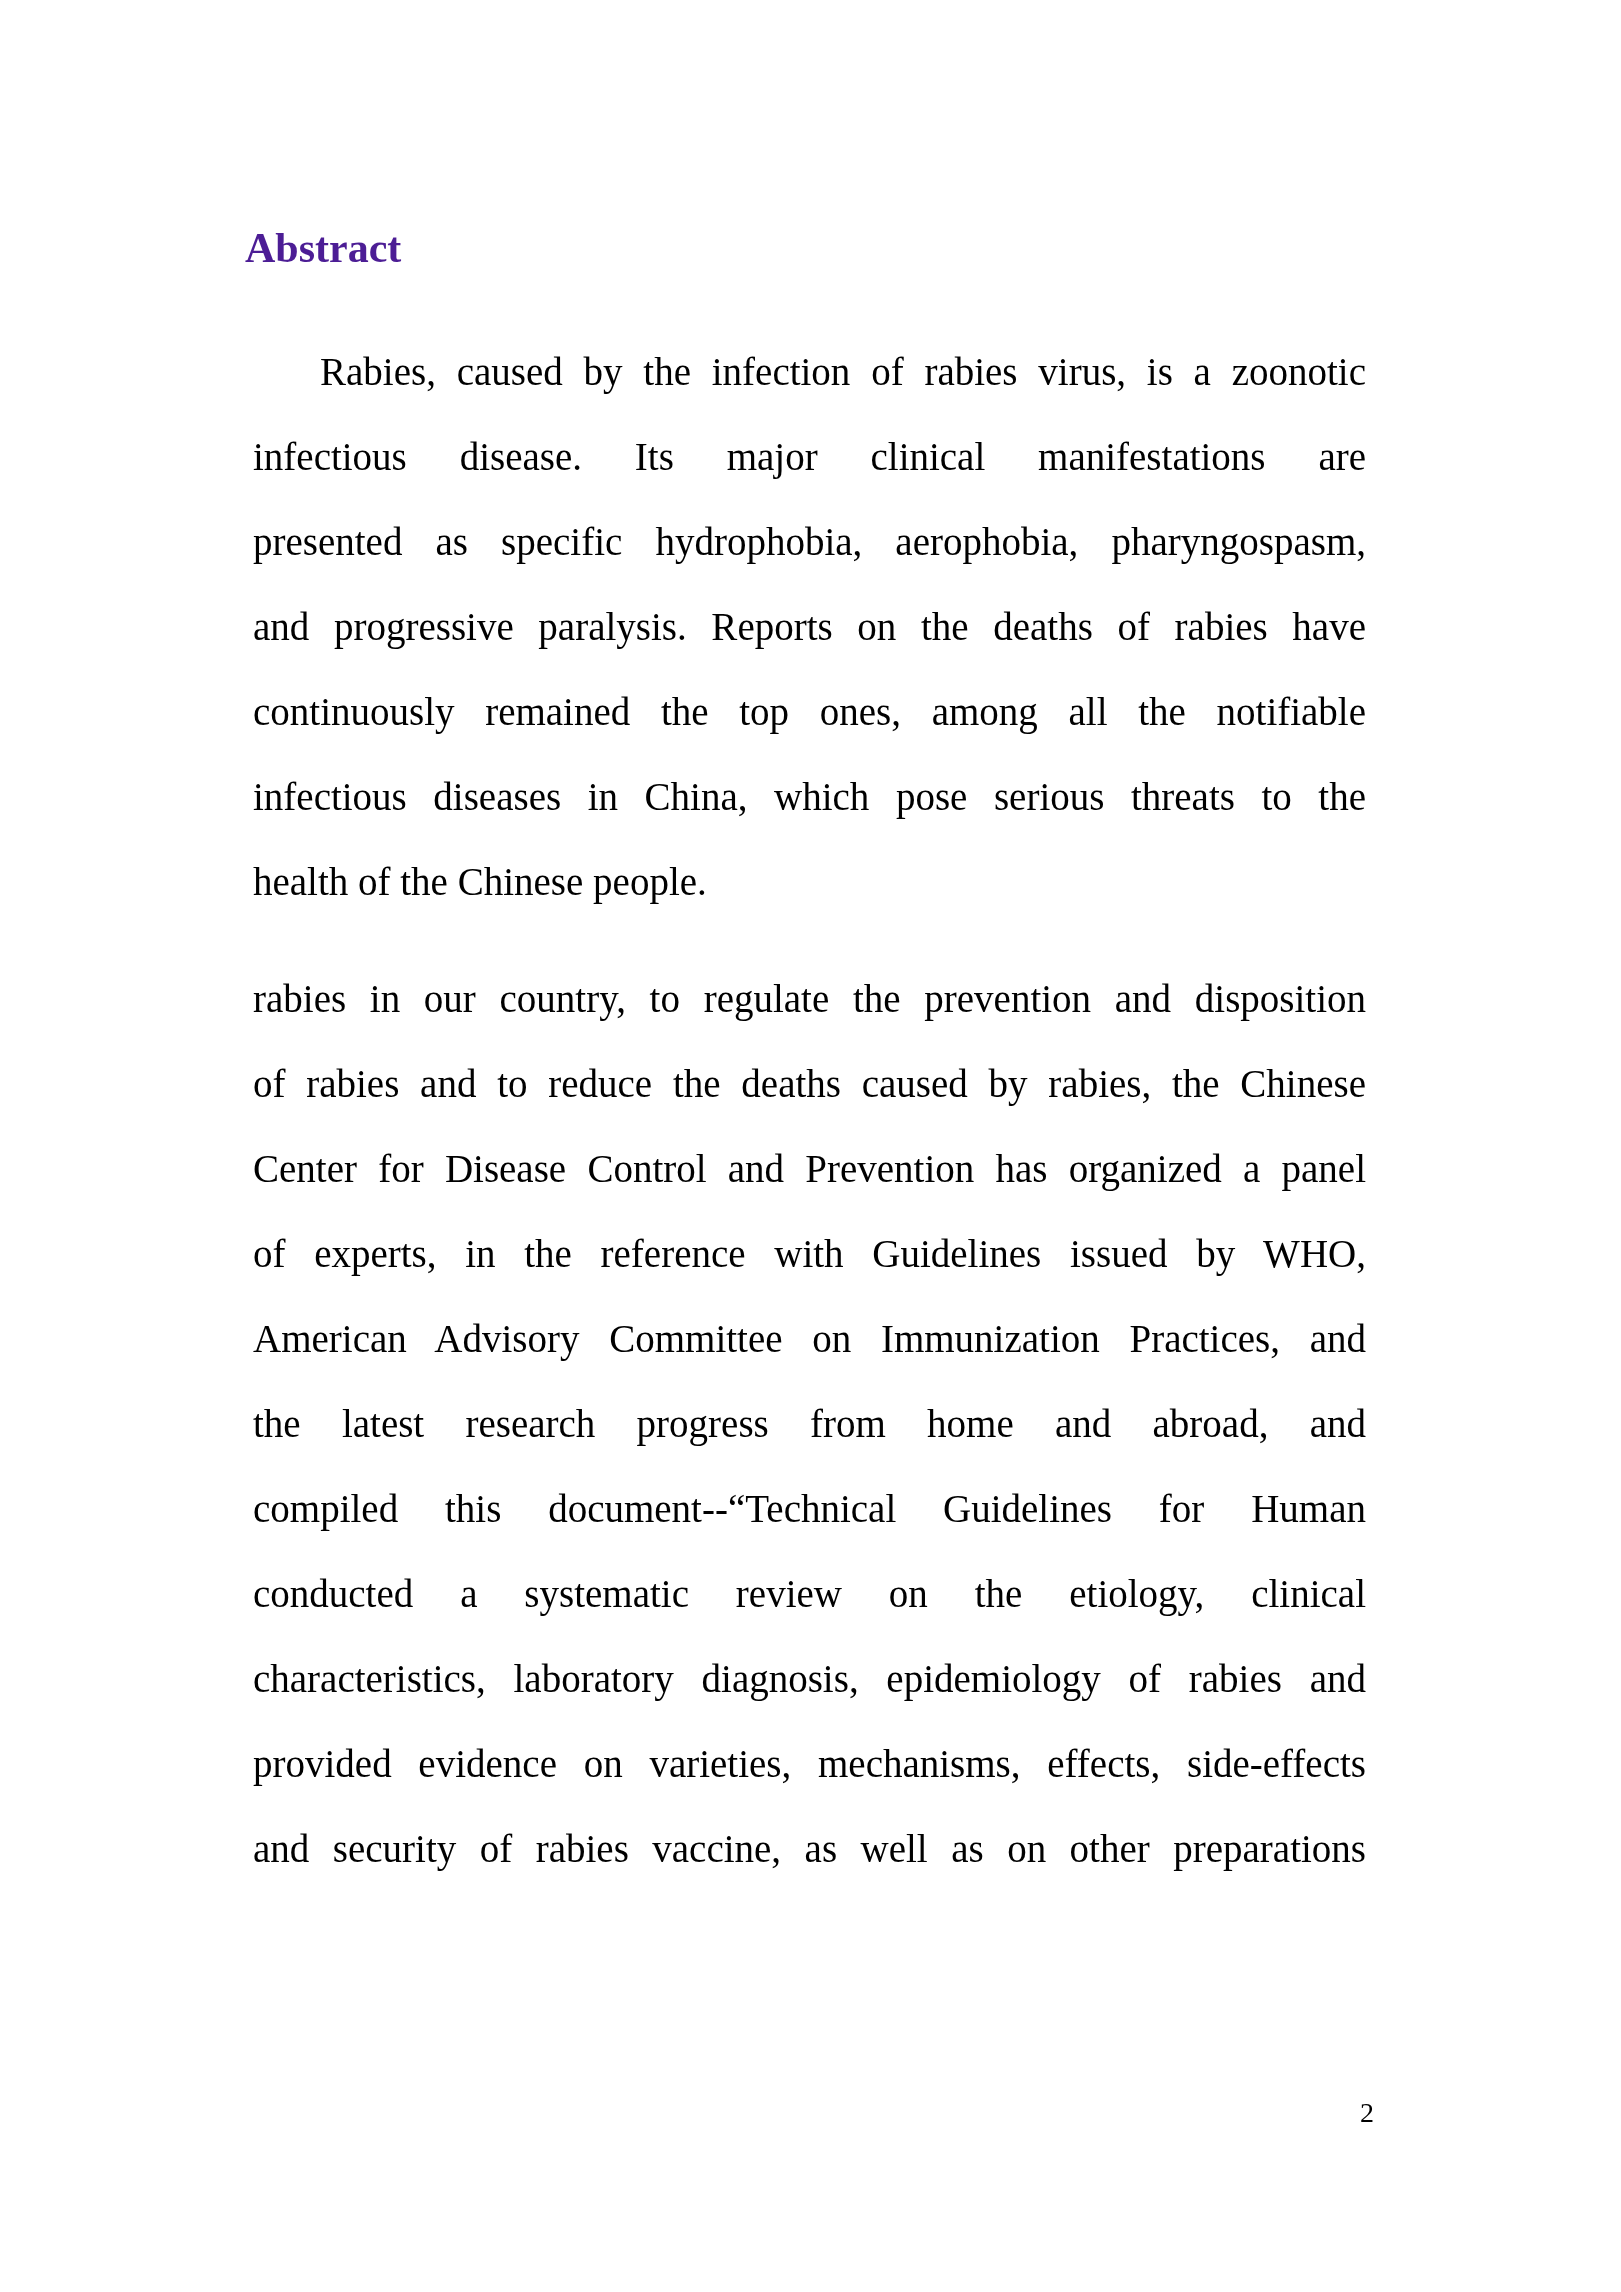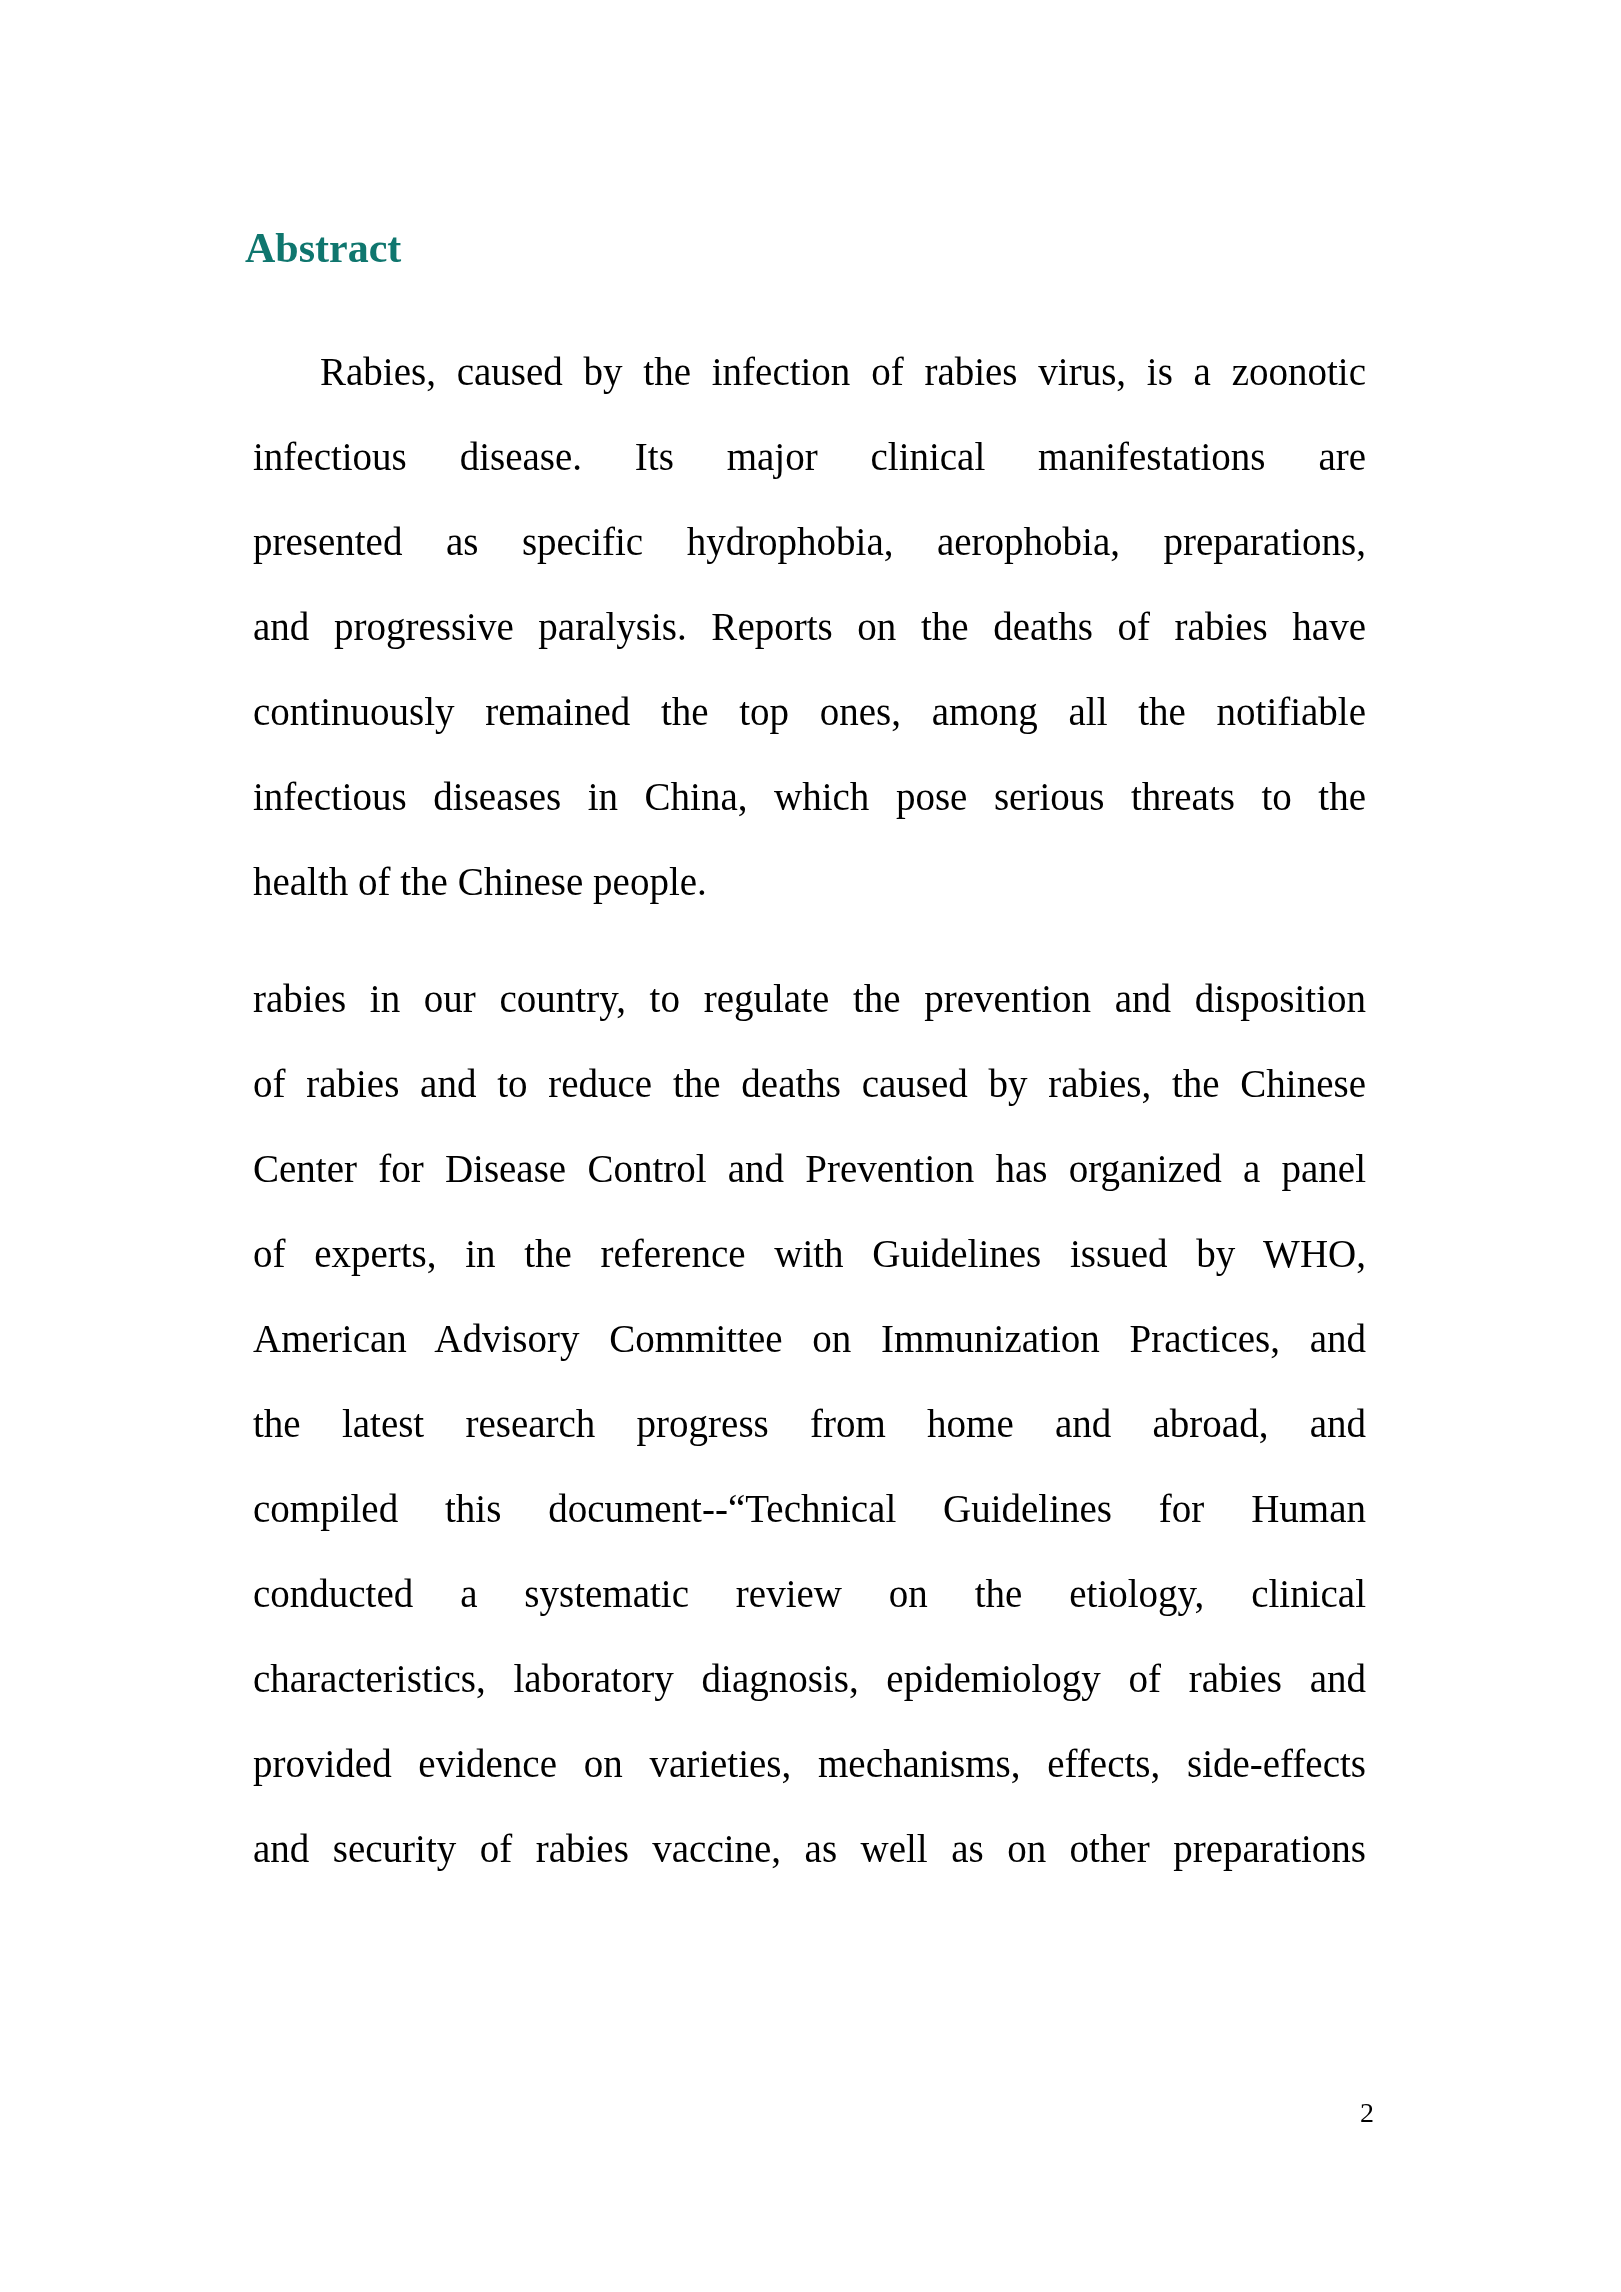--- a/index.html
+++ b/index.html
@@ -21,21 +21,21 @@
     left: 245px;
     top: 221px;
     width: 1129px;
   }
   .doc-heading {
     margin: 0;
     font-size: 42px;
     font-weight: bold;
     line-height: 55px;
     text-align: left;
-    color: #0f766e;
+    color: #4c1d95;
   }
   .para {
     margin: 8px;
   }
   .para-1 { margin-top: 53px; }
   .para-2 { margin-top: 32px; }
   .line {
     font-size: 39px;
     line-height: 85px;
     text-align: justify;
@@ -62,21 +62,21 @@
 <body>
 
 <div class="page">
   <div class="content">
 
     <h1 class="doc-heading">Abstract</h1>
 
     <div class="para para-1">
       <div class="line indent">Rabies, caused by the infection of rabies virus, is a zoonotic</div>
       <div class="line">infectious disease. Its major clinical manifestations are</div>
-      <div class="line">presented as specific hydrophobia, aerophobia, preparations,</div>
+      <div class="line">presented as specific hydrophobia, aerophobia, pharyngospasm,</div>
       <div class="line">and progressive paralysis. Reports on the deaths of rabies have</div>
       <div class="line">continuously remained the top ones, among all the notifiable</div>
       <div class="line">infectious diseases in China, which pose serious threats to the</div>
       <div class="line end">health of the Chinese people.</div>
     </div>
 
     <div class="para para-2">
       <div class="line">rabies in our country, to regulate the prevention and disposition</div>
       <div class="line">of rabies and to reduce the deaths caused by rabies, the Chinese</div>
       <div class="line">Center for Disease Control and Prevention has organized a panel</div>

